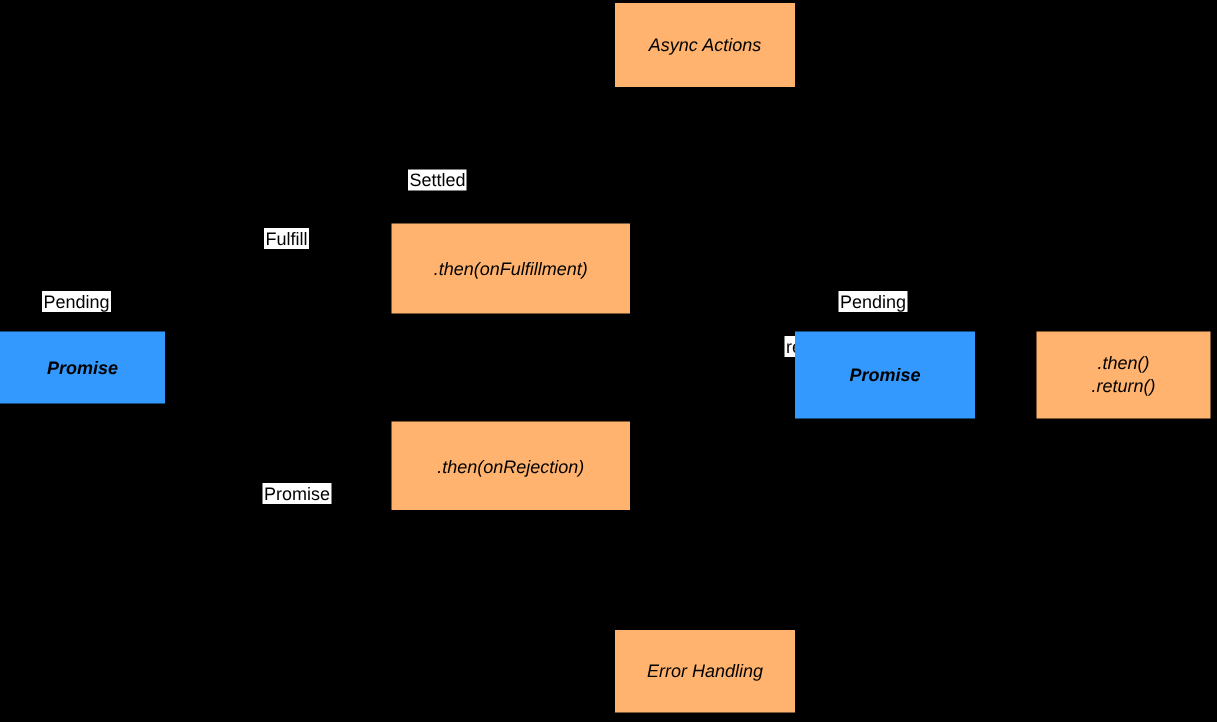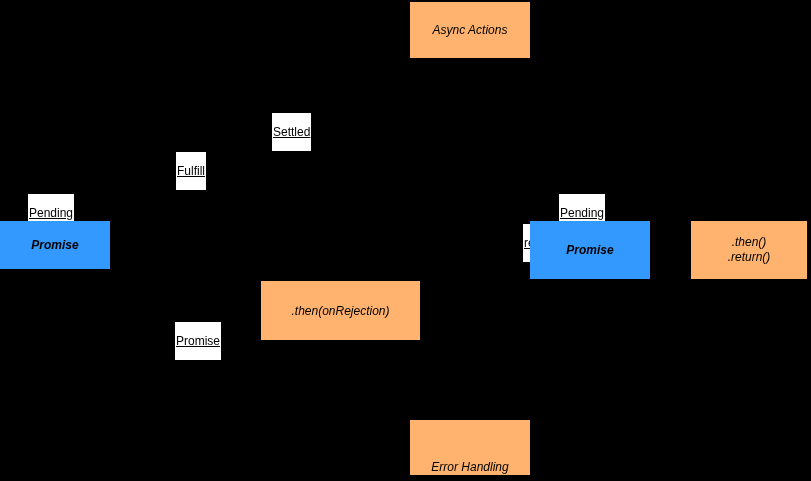--- a/index.html
+++ b/index.html
@@ -32,23 +32,22 @@
   .node.blue   { background: var(--blue, #3399ff); }
   .node.bold   { font-weight: bold; justify-content: center; }
   .node .line  { display: block; }
   .node.wide-lines .line { line-height: 20px; }
   .edge-label {
     position: absolute;
     background: var(--label_bg, #ffffff);
     color: var(--text, #000000);
     font-size: 12px;
     line-height: 14px;
-    padding: 12px 1px;
+    padding: 0 1px;
     white-space: nowrap;
-    text-decoration: underline;
   }
 </style>
 </head>
 <body>
 
 <div class="canvas" style="--background: #000000; --orange: #ffb36e; --blue: #3399ff; --label_bg: #ffffff; --text: #000000;">
 
   <div class="node orange" style="left:410px; top:2px; width:120px; height:56px;">
     <span class="line">Async Actions</span>
   </div>
@@ -56,37 +55,40 @@
   <div class="edge-label" style="left:272px; top:113px;">Settled</div>
 
   <div class="edge-label" style="left:176px; top:152px;">Fulfill</div>
 
   <div class="edge-label" style="left:28px; top:194px;">Pending</div>
 
   <div class="node blue bold" style="left:0px; top:221px; width:110px; height:48px;">
     <span class="line">Promise</span>
   </div>
 
+  <div class="node orange" style="left:261px; top:149px; width:159px; height:60px;">
+    <span class="line">.then(onFulfillment)</span>
+  </div>
 
   <div class="node orange wide-lines" style="left:261px; top:281px; width:159px; height:59px;">
     <span class="line">.then(onRejection)</span>
   </div>
 
   <div class="edge-label" style="left:175px; top:322px;">Promise</div>
 
   <div class="edge-label" style="left:523px; top:224px;">return</div>
 
   <div class="edge-label" style="left:559px; top:194px;">Pending</div>
 
   <div class="node blue bold" style="left:530px; top:221px; width:120px; height:58px;">
     <span class="line">Promise</span>
   </div>
 
   <div class="node orange" style="left:691px; top:221px; width:116px; height:58px;">
     <span class="line">.then()</span>
     <span class="line">.return()</span>
   </div>
 
-  <div class="node orange" style="left:410px; top:420px; width:120px; height:55px;justify-content:flex-end;">
+  <div class="node orange" style="left:410px; top:420px; width:120px; height:55px;">
     <span class="line">Error Handling</span>
   </div>
 
 </div>
 
 </body></html>

